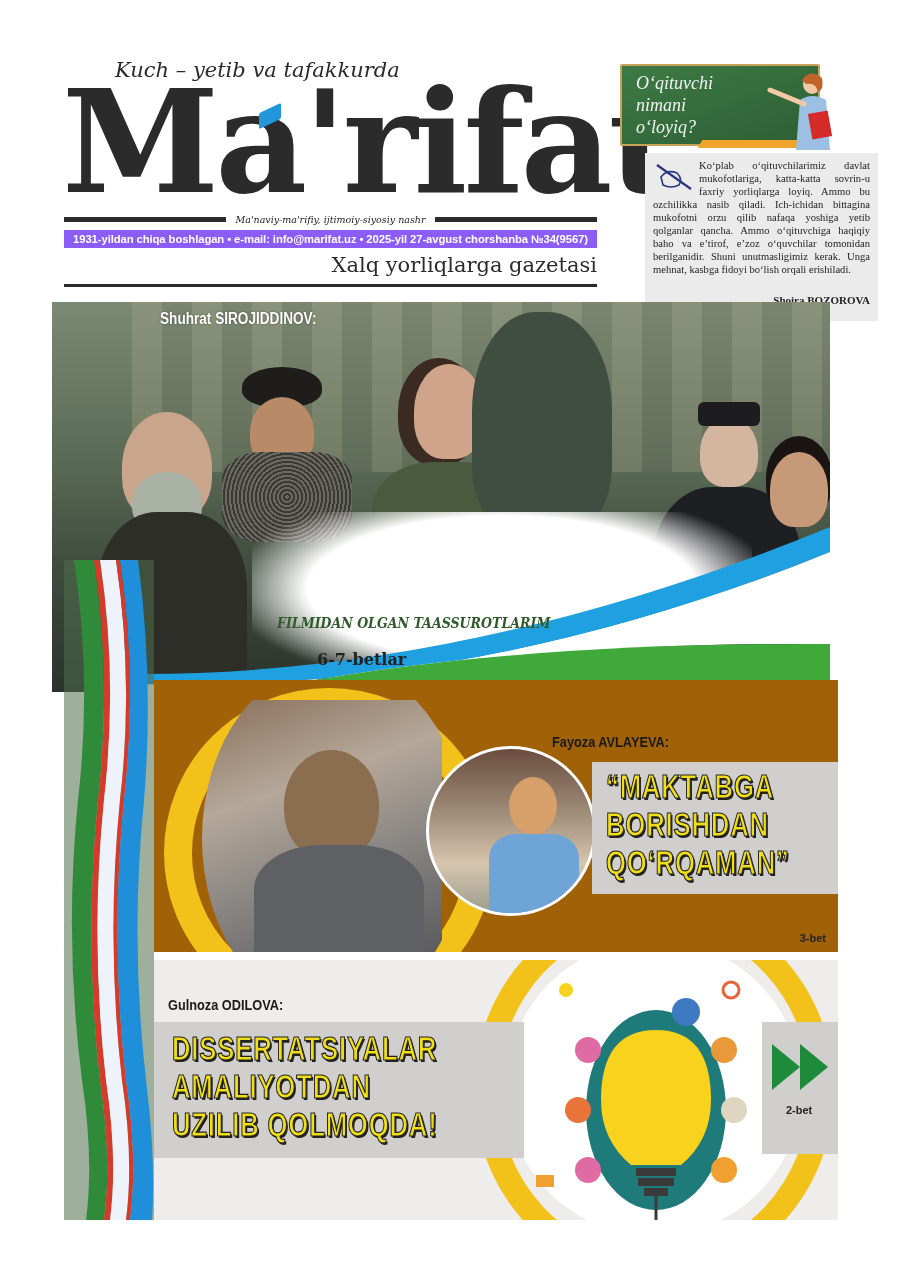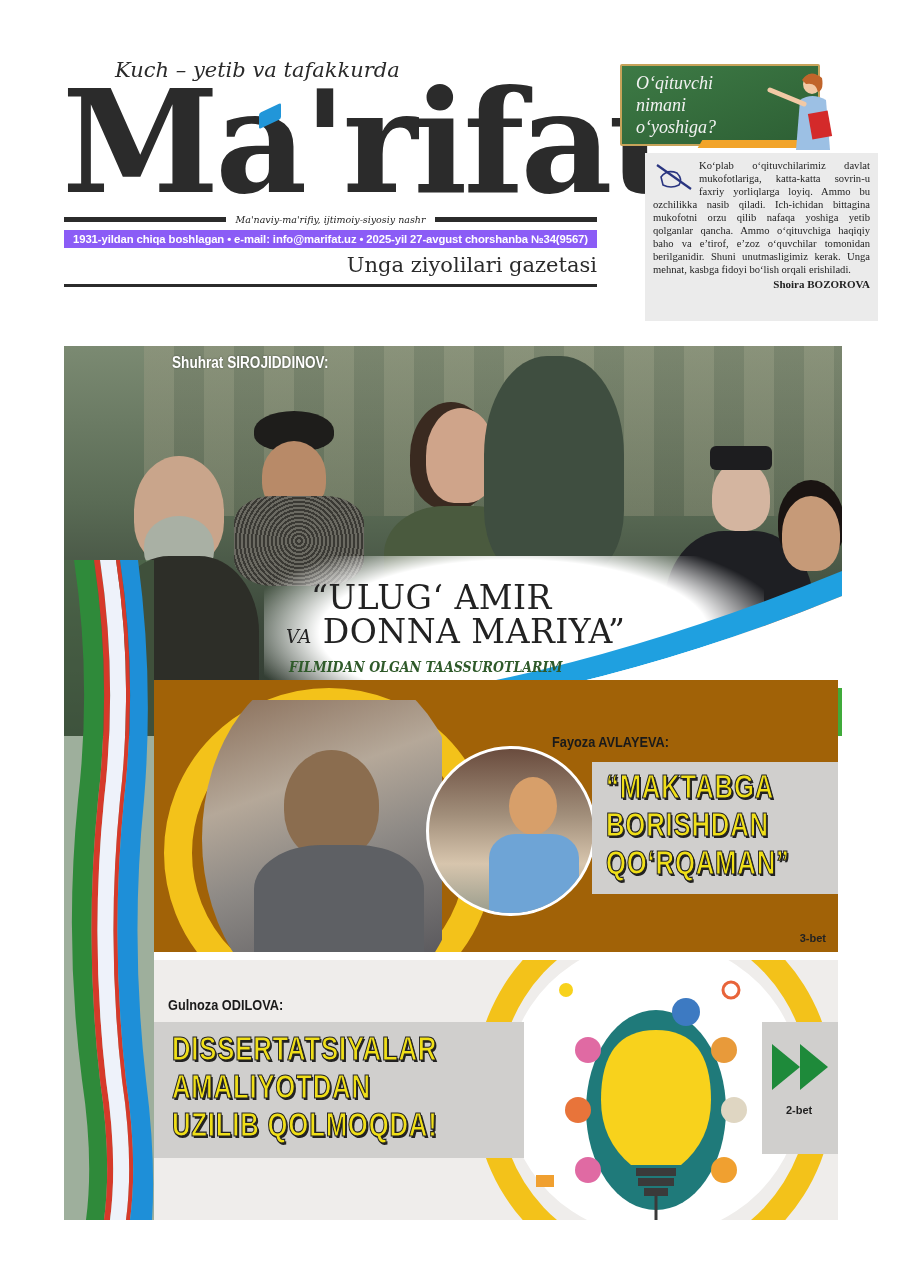--- a/index.html
+++ b/index.html
@@ -17,24 +17,24 @@
     .tagline { position: absolute; right: 308px; top: 253px; font-family: "DejaVu Serif", serif; font-size: 21px; color: #2b2b2b; }
     .rule-bottom { position: absolute; left: 64px; top: 284px; width: 533px; height: 3px; background: #2b2b2b; }
 
     
     .chalk { position: absolute; left: 620px; top: 64px; width: 200px; height: 82px; background: linear-gradient(160deg, #3d7a45, #2d5f34); border: 2px solid #c7a35a; border-radius: 2px; }
     .chalk-title { position: absolute; left: 14px; top: 6px; font-family: Liberation Serif, serif; font-style: italic; font-size: 18px; line-height: 22px; color: #f2f2f2; }
     .chalk-ledge { position: absolute; left: 700px; top: 140px; width: 110px; height: 8px; background: #f2a42a; transform: skewX(-30deg); }
     .teacher { position: absolute; left: 760px; top: 70px; width: 80px; height: 85px; }
     .quote-box { position: absolute; left: 645px; top: 153px; width: 233px; height: 168px; background: #ebebeb; padding: 6px 8px; font-family: "Liberation Serif", serif; font-size: 10.6px; line-height: 13px; color: #222; text-align: justify; }
     .quote-box .pen { float: left; width: 42px; height: 34px; margin-right: 4px; }
-    .quote-box .sig { text-align: right; font-weight: bold; font-size: 11px; margin-top: 2px; }
-
-    
-    .hero { position: absolute; left: 64px; top: 302px; width: 778px; height: 390px; overflow: hidden; background: linear-gradient(180deg, #7b8a72 0%, #5a6b55 40%, #3d4a3c 70%, #2b332c 100%); margin-top: 44px; }
+    .quote-box .sig { text-align: right; font-weight: bold; font-size: 11px; margin-top: 18px; }
+
+    
+    .hero { position: absolute; left: 52px; top: 302px; width: 778px; height: 390px; overflow: hidden; background: linear-gradient(180deg, #7b8a72 0%, #5a6b55 40%, #3d4a3c 70%, #2b332c 100%); }
     .hero .castle { position: absolute; left: 80px; top: 0; width: 700px; height: 170px; background: repeating-linear-gradient(90deg, rgba(170,165,140,.45) 0 30px, rgba(120,120,100,.35) 30px 60px); opacity: .7; }
     .figure { position: absolute; border-radius: 50% 50% 40% 40%; }
     .hero .whiteout { position: absolute; left: 200px; top: 210px; width: 500px; height: 170px; background: radial-gradient(ellipse at 50% 45%, rgba(255,255,255,1) 55%, rgba(255,255,255,0) 78%); }
     .hero-author { position: absolute; left: 108px; top: 8px; color: #fff; font-weight: bold; font-size: 16px; font-family: "Liberation Sans", sans-serif; transform: scaleX(.85); transform-origin: left; text-shadow: 0 0 2px rgba(0,0,0,.5); }
     .hero-title { position: absolute; left: 222px; top: 235px; font-family: "DejaVu Serif", serif; font-size: 33px; line-height: 34px; color: #222; letter-spacing: .5px; }
     .hero-title .l1 { padding-left: 25px; display: block; }
     .hero-title .va { font-style: italic; font-size: 18px; }
     .hero-sub { position: absolute; left: 225px; top: 313px; font-family: "DejaVu Serif", serif; font-style: italic; font-weight: bold; font-size: 14px; color: #2f5a2a; transform: scaleX(.9); transform-origin: left; }
     .hero-pages { position: absolute; left: 265px; top: 348px; font-family: "DejaVu Serif", serif; font-weight: bold; font-size: 16px; color: #222; }
     .hero svg.swoosh { position: absolute; left: 0; top: 0; }
@@ -77,28 +77,28 @@
 <div class="logo">
   <span>Ma'rifat</span>
   <span class="book"></span>
 </div>
 <div class="rule-row">
   <span class="bar"></span>
   <span class="sub">Ma'naviy-ma'rifiy, ijtimoiy-siyosiy nashr</span>
   <span class="bar"></span>
 </div>
 <div class="infobar">1931-yildan chiqa boshlagan • e-mail: info@marifat.uz • 2025-yil 27-avgust chorshanba №34(9567)</div>
-<div class="tagline">Unga ziyolilari gazetasi</div>
+<div class="tagline">Xalq yorliqlarga gazetasi</div>
 <div class="rule-bottom"></div>
 
 <div class="chalk">
   <div class="chalk-title">
     <div>O‘qituvchi</div>
     <div>nimani</div>
-    <div>o‘yoshiga?</div>
+    <div>o‘loyiq?</div>
   </div>
 </div>
 <div class="chalk-ledge"></div>
 <svg class="teacher" viewBox="0 0 80 85">
   <ellipse cx="52" cy="14" rx="9" ry="10" fill="#f2c9a5"></ellipse>
   <path d="M42 10 Q50 -2 62 8 Q64 20 58 22 Q56 12 46 14 Z" fill="#c0642a"></path>
   <path d="M40 30 Q52 22 66 30 L70 80 L36 80 Z" fill="#9cc0e4"></path>
   <path d="M44 34 L10 20" stroke="#f2c9a5" stroke-width="5" stroke-linecap="round"></path>
   <rect x="50" y="42" width="20" height="26" fill="#d42a2a" transform="rotate(-10 60 55)"></rect>
 </svg>
@@ -127,25 +127,20 @@
   <div class="figure" style="left:646px;top:100px;width:62px;height:24px;background:#1d1d1f;border-radius:6px;"></div>
   <div class="figure" style="left:600px;top:185px;width:150px;height:190px;background:#1e1f23;border-radius:40% 40% 0 0;"></div>
   <div class="figure" style="left:718px;top:150px;width:58px;height:75px;background:#c69a78;box-shadow:0 -12px 0 4px #1a1412;"></div>
   <div class="whiteout"></div>
   <svg class="swoosh" width="778" height="390" viewBox="0 0 778 390">
     <path d="M90 372 Q420 372 778 225 L778 250 Q430 392 90 382 Z" fill="#1fa0e0"></path>
     <path d="M90 382 Q430 392 778 250 L778 342 Q440 340 200 390 L90 390 Z" fill="#ffffff"></path>
     <path d="M200 390 Q440 340 778 342 L778 390 Z" fill="#3faa3a"></path>
   </svg>
   <div class="hero-author">Shuhrat SIROJIDDINOV:</div>
-  <div class="hero-title">
-    <span class="l1">“ULUG‘ AMIR</span>
-    <span class="va">VA</span>
-    <span>DONNA MARIYA”</span>
-  </div>
   <div class="hero-sub">FILMIDAN OLGAN TAASSUROTLARIM</div>
   <div class="hero-pages">6-7-betlar</div>
 </div>
 
 <svg class="ribbon" viewBox="0 0 90 660" preserveAspectRatio="none">
   <rect x="0" y="0" width="90" height="660" fill="#4f6e4a" opacity=".55"></rect>
   <path d="M10 0 Q28 120 14 240 Q0 380 18 520 Q30 600 22 660 L40 660 Q48 600 36 520 Q20 380 34 240 Q48 120 30 0 Z" fill="#2f8a3a"></path>
   <path d="M30 0 Q48 120 34 240 Q20 380 36 520 Q48 600 40 660 L46 660 Q54 600 42 520 Q26 380 40 240 Q54 120 36 0 Z" fill="#d63a2a"></path>
   <path d="M36 0 Q54 120 40 240 Q26 380 42 520 Q54 600 46 660 L62 660 Q70 600 58 520 Q42 380 56 240 Q70 120 52 0 Z" fill="#eef2fa"></path>
   <path d="M52 0 Q70 120 56 240 Q42 380 58 520 Q70 600 62 660 L66 660 Q74 600 62 520 Q46 380 60 240 Q74 120 56 0 Z" fill="#d63a2a"></path>

